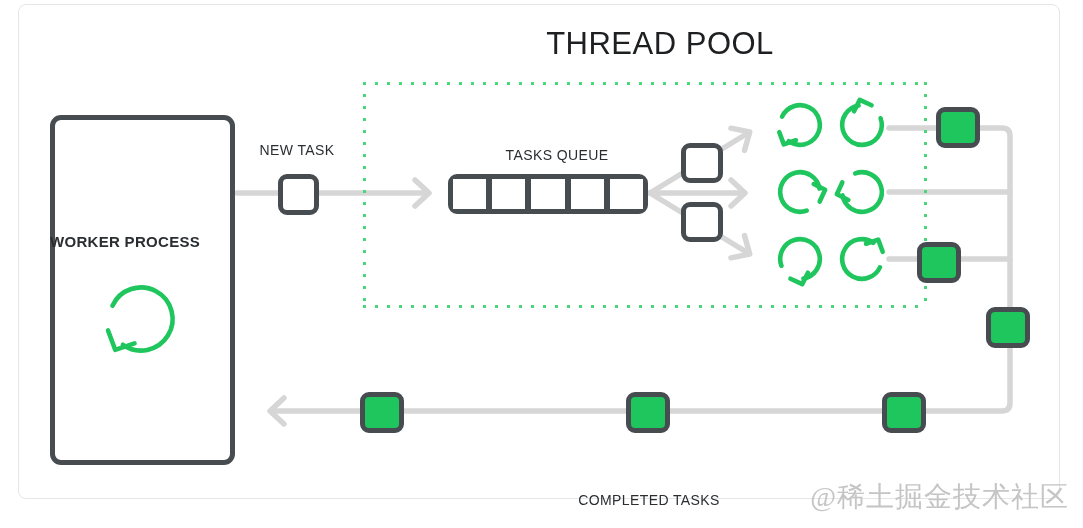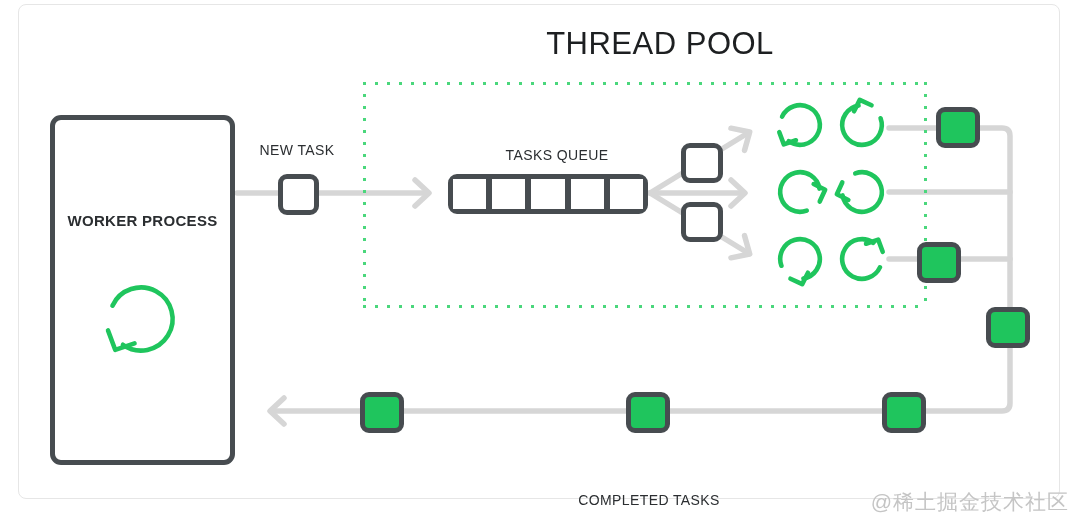--- a/index.html
+++ b/index.html
@@ -35,23 +35,23 @@
     background-position: 0 0, 0 100%, 0 0, 100% 0;
     background-size: 100% 3px, 100% 3px, 3px 100%, 3px 100%;
     background-repeat: no-repeat;
   }
 
   .worker-box {
     position: absolute; left: 50px; top: 115px; width: 185px; height: 350px;
     border: 5px solid #474c50; border-radius: 11px; background: #ffffff;
   }
   .worker-label {
-    position: absolute; left: 50px; top: 212px; width: 185px;
+    position: absolute; left: 50px; top: 233px; width: 185px;
     font-weight: 700; font-size: 15px; color: #2b2e31;
-    text-align: center; line-height: 1.25; letter-spacing: 0.3px;
+    text-align: left; line-height: 1.25; letter-spacing: 0.3px;
   }
 
   .task-square {
     position: absolute; background: #ffffff;
     border: 5px solid #474c50; border-radius: 9px;
   }
   .green-square {
     position: absolute; width: 44px; height: 41px;
     background: #1fc55d; border: 5px solid #474c50; border-radius: 9px;
   }
@@ -66,21 +66,21 @@
 
   .cycle { position: absolute; overflow: visible; }
   .r135 { transform: rotate(135deg); }
   .r225 { transform: rotate(225deg); }
   .r45  { transform: rotate(45deg); }
   .r315 { transform: rotate(315deg); }
   .r180 { transform: rotate(180deg); }
 
   .watermark {
     position: absolute; right: 14px; bottom: 12px;
-    font-size: 21px; color: #c5c5c5; letter-spacing: 1px; white-space: nowrap;
+    font-size: 28px; color: #c5c5c5; letter-spacing: 1px; white-space: nowrap; font-family: Liberation Serif, serif;
   }
 </style>
 </head>
 <body style="--dot:#4ad77c;">
 
 <svg width="0" height="0" style="position:absolute" aria-hidden="true">
   <defs>
     <g id="cycle-g" fill="none" stroke="#1fc55d" stroke-width="4.6" stroke-linecap="round" stroke-linejoin="round">
       <path d="M 10.1 20.7 A 22 22 0 1 1 17.4 48" vector-effect="non-scaling-stroke"></path>
       <path d="M 25.5 47 L 12 51.5 L 7 38" vector-effect="non-scaling-stroke"></path>

